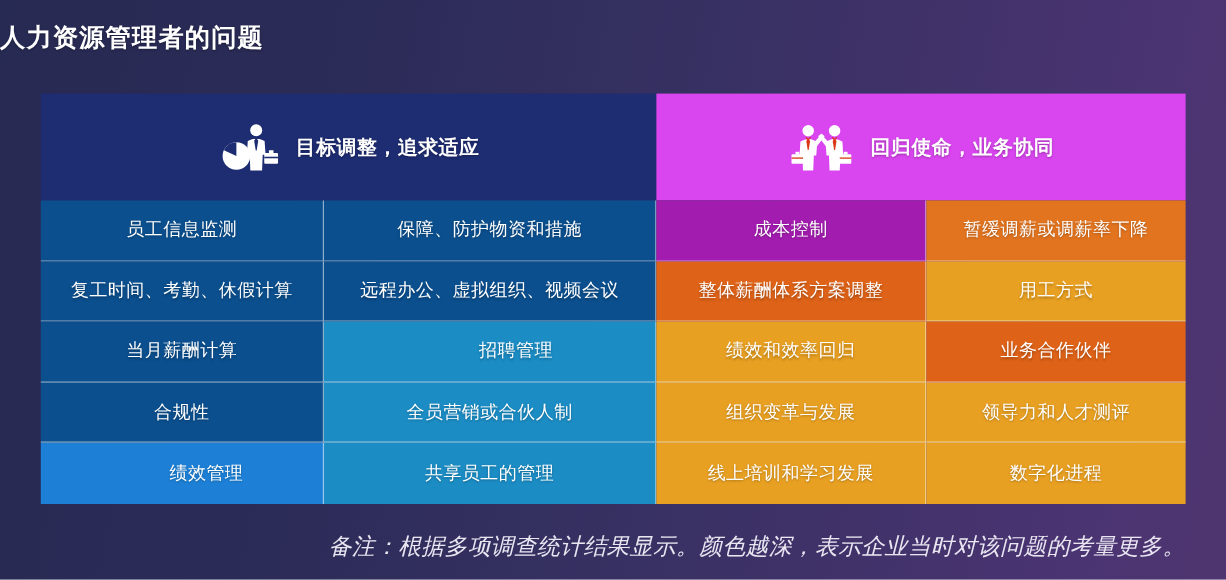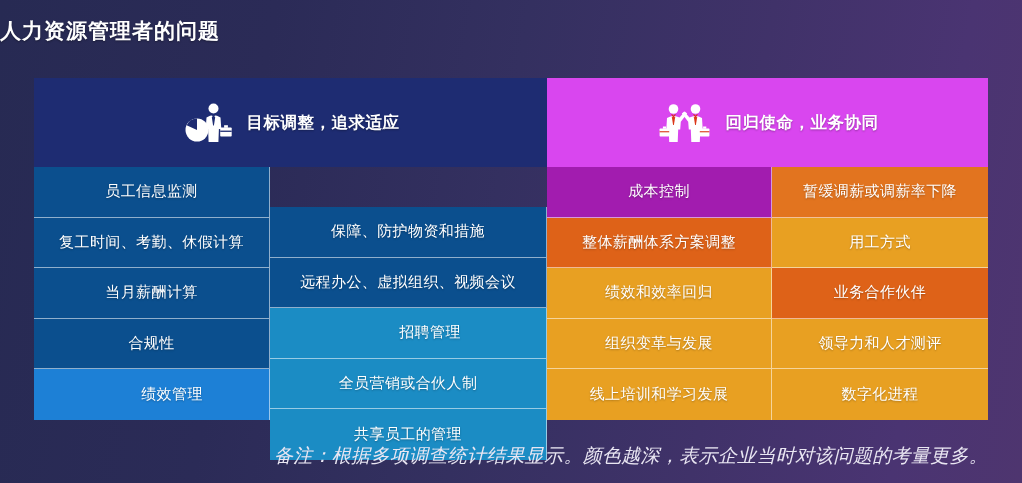--- a/index.html
+++ b/index.html
@@ -88,21 +88,21 @@
     color: #ffffff;
     font-size: 15px;
     letter-spacing: 0.4px;
     text-shadow: 0 1px 2px rgba(0,0,0,0.28);
     border-right: 1.6px solid rgba(255,255,255,0.55);
     border-bottom: 1.6px solid rgba(255,255,255,0.55);
     overflow: hidden;
     white-space: nowrap;
   }
   .cell.c0 { width: 236px; }
-  .cell.c1 { width: 277px; margin-top: 40px; }
+  .cell.c1 { width: 277px; }
   .cell.c2 { width: 225px; }
   .cell.c3 { width: 216px; border-right: none; }
   .row:last-child .cell { border-bottom: none; }
 
   
   .footnote {
     position: absolute;
     right: 34px;
     top: 443px;
     color: #e9e6f2;

